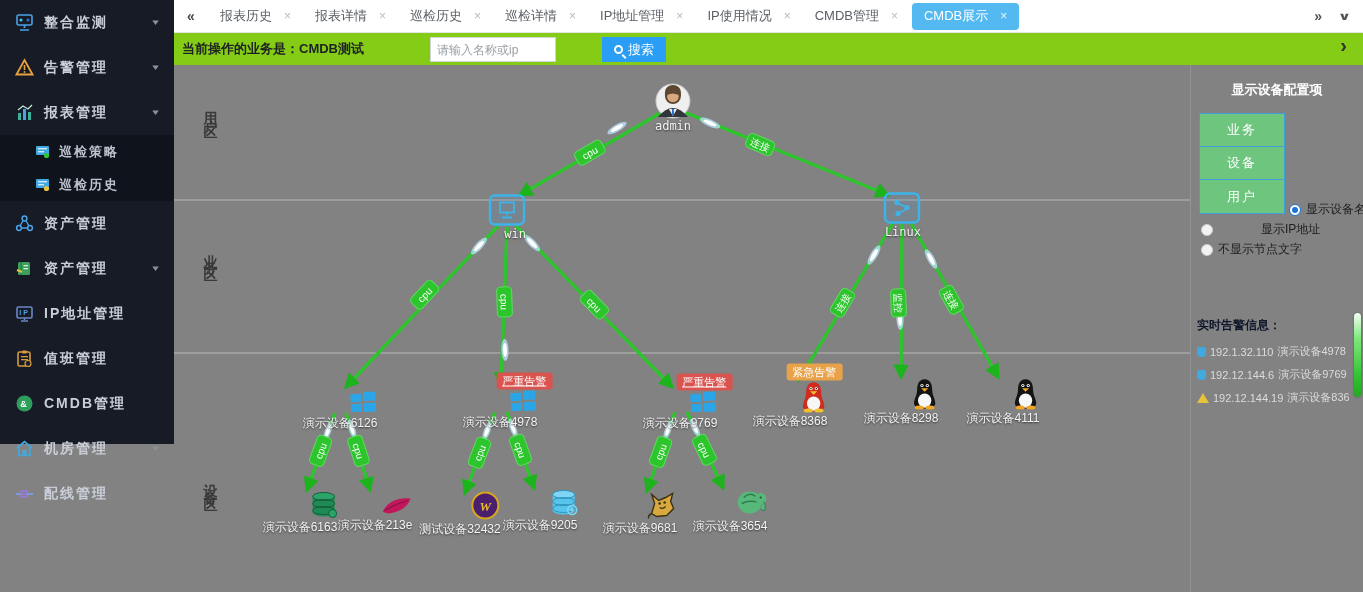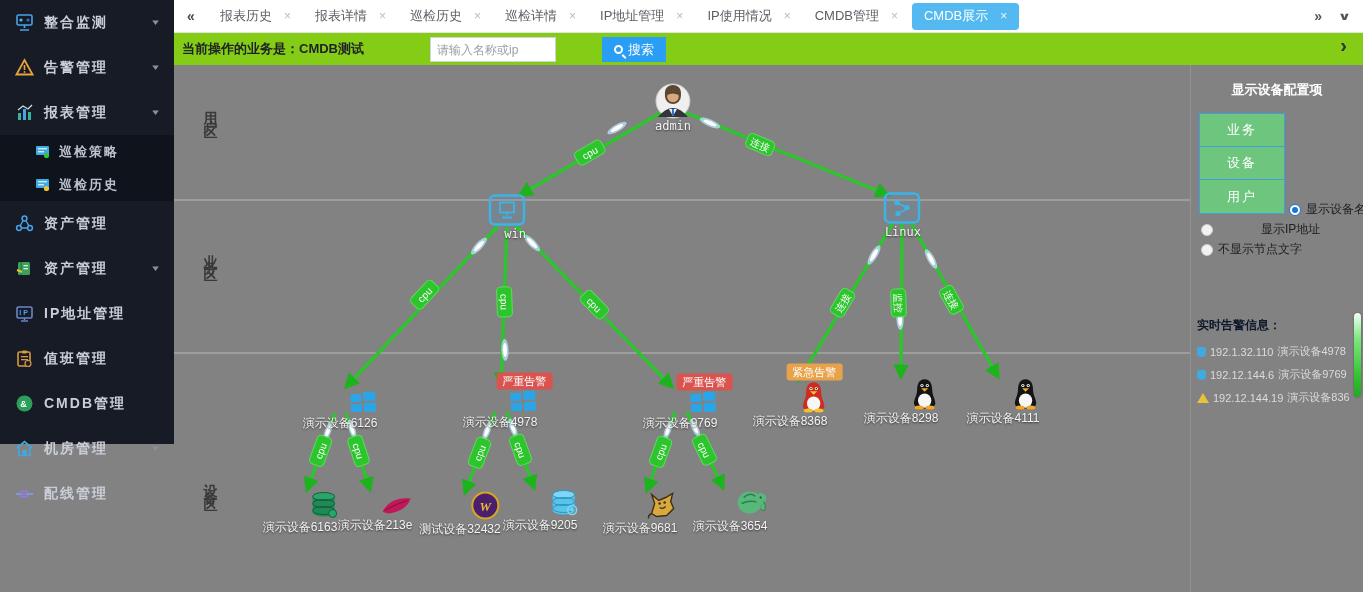--- a/index.html
+++ b/index.html
@@ -45,21 +45,21 @@
   .topology{position:relative;width:1016px;height:527px;background:#828282;overflow:hidden;}
   .zoneline{position:absolute;left:0;width:100%;height:2px;background:#9d9d9d;z-index:1;}
   .zonelabel{position:absolute;left:28px;writing-mode:vertical-rl;letter-spacing:7px;font-size:14px;font-weight:bold;color:#393939;z-index:2;}
   svg.edges{position:absolute;left:0;top:0;z-index:1;}
   svg.edges text{font-family:"Liberation Sans","DejaVu Sans",sans-serif;}
 
   .node{position:absolute;transform:translate(-50%,-50%);display:flex;flex-direction:column;align-items:flex-end;z-index:3;}
   .node .nlabel{margin-top:0;font-size:12px;color:#f4f4f4;text-shadow:0 1px 2px rgba(0,0,0,.6);white-space:nowrap;}
   .node .nlabel.mono{font-family:"DejaVu Sans Mono",monospace;}
   .badge{position:absolute;bottom:calc(100% + 0px);left:45%;white-space:nowrap;font-size:11px;color:#fff;padding:1px 6px;border-radius:3px;z-index:4;}
-  .badge.severe{background:#d9534f;}
+  .badge.severe{background:#d9534f;text-decoration:underline;}
   .badge.urgent{background:#e8a24a;}
 
   
   .panel{position:relative;width:173px;height:527px;background:#828282;border-left:1px solid #939393;}
   .panel-title{position:absolute;top:16px;left:0;width:100%;text-align:center;font-size:13px;font-weight:bold;color:#fff;}
   .btn-stack{position:absolute;left:8px;top:48px;width:86px;border:1px solid #3f9fdd;}
   .pbtn{display:block;width:100%;height:33px;background:#6ec57e;color:#fff;font-size:13px;border:none;border-bottom:1px solid #3f9fdd;cursor:pointer;letter-spacing:2px;font-family:inherit;}
   .pbtn:last-child{border-bottom:none;}
   .radio-row{position:absolute;display:flex;align-items:center;gap:5px;font-size:12px;color:#1c1e20;cursor:pointer;white-space:nowrap;}
   .rdot{width:12px;height:12px;border-radius:50%;background:#f2f2f2;border:1px solid #cfcfcf;position:relative;flex:0 0 12px;}

